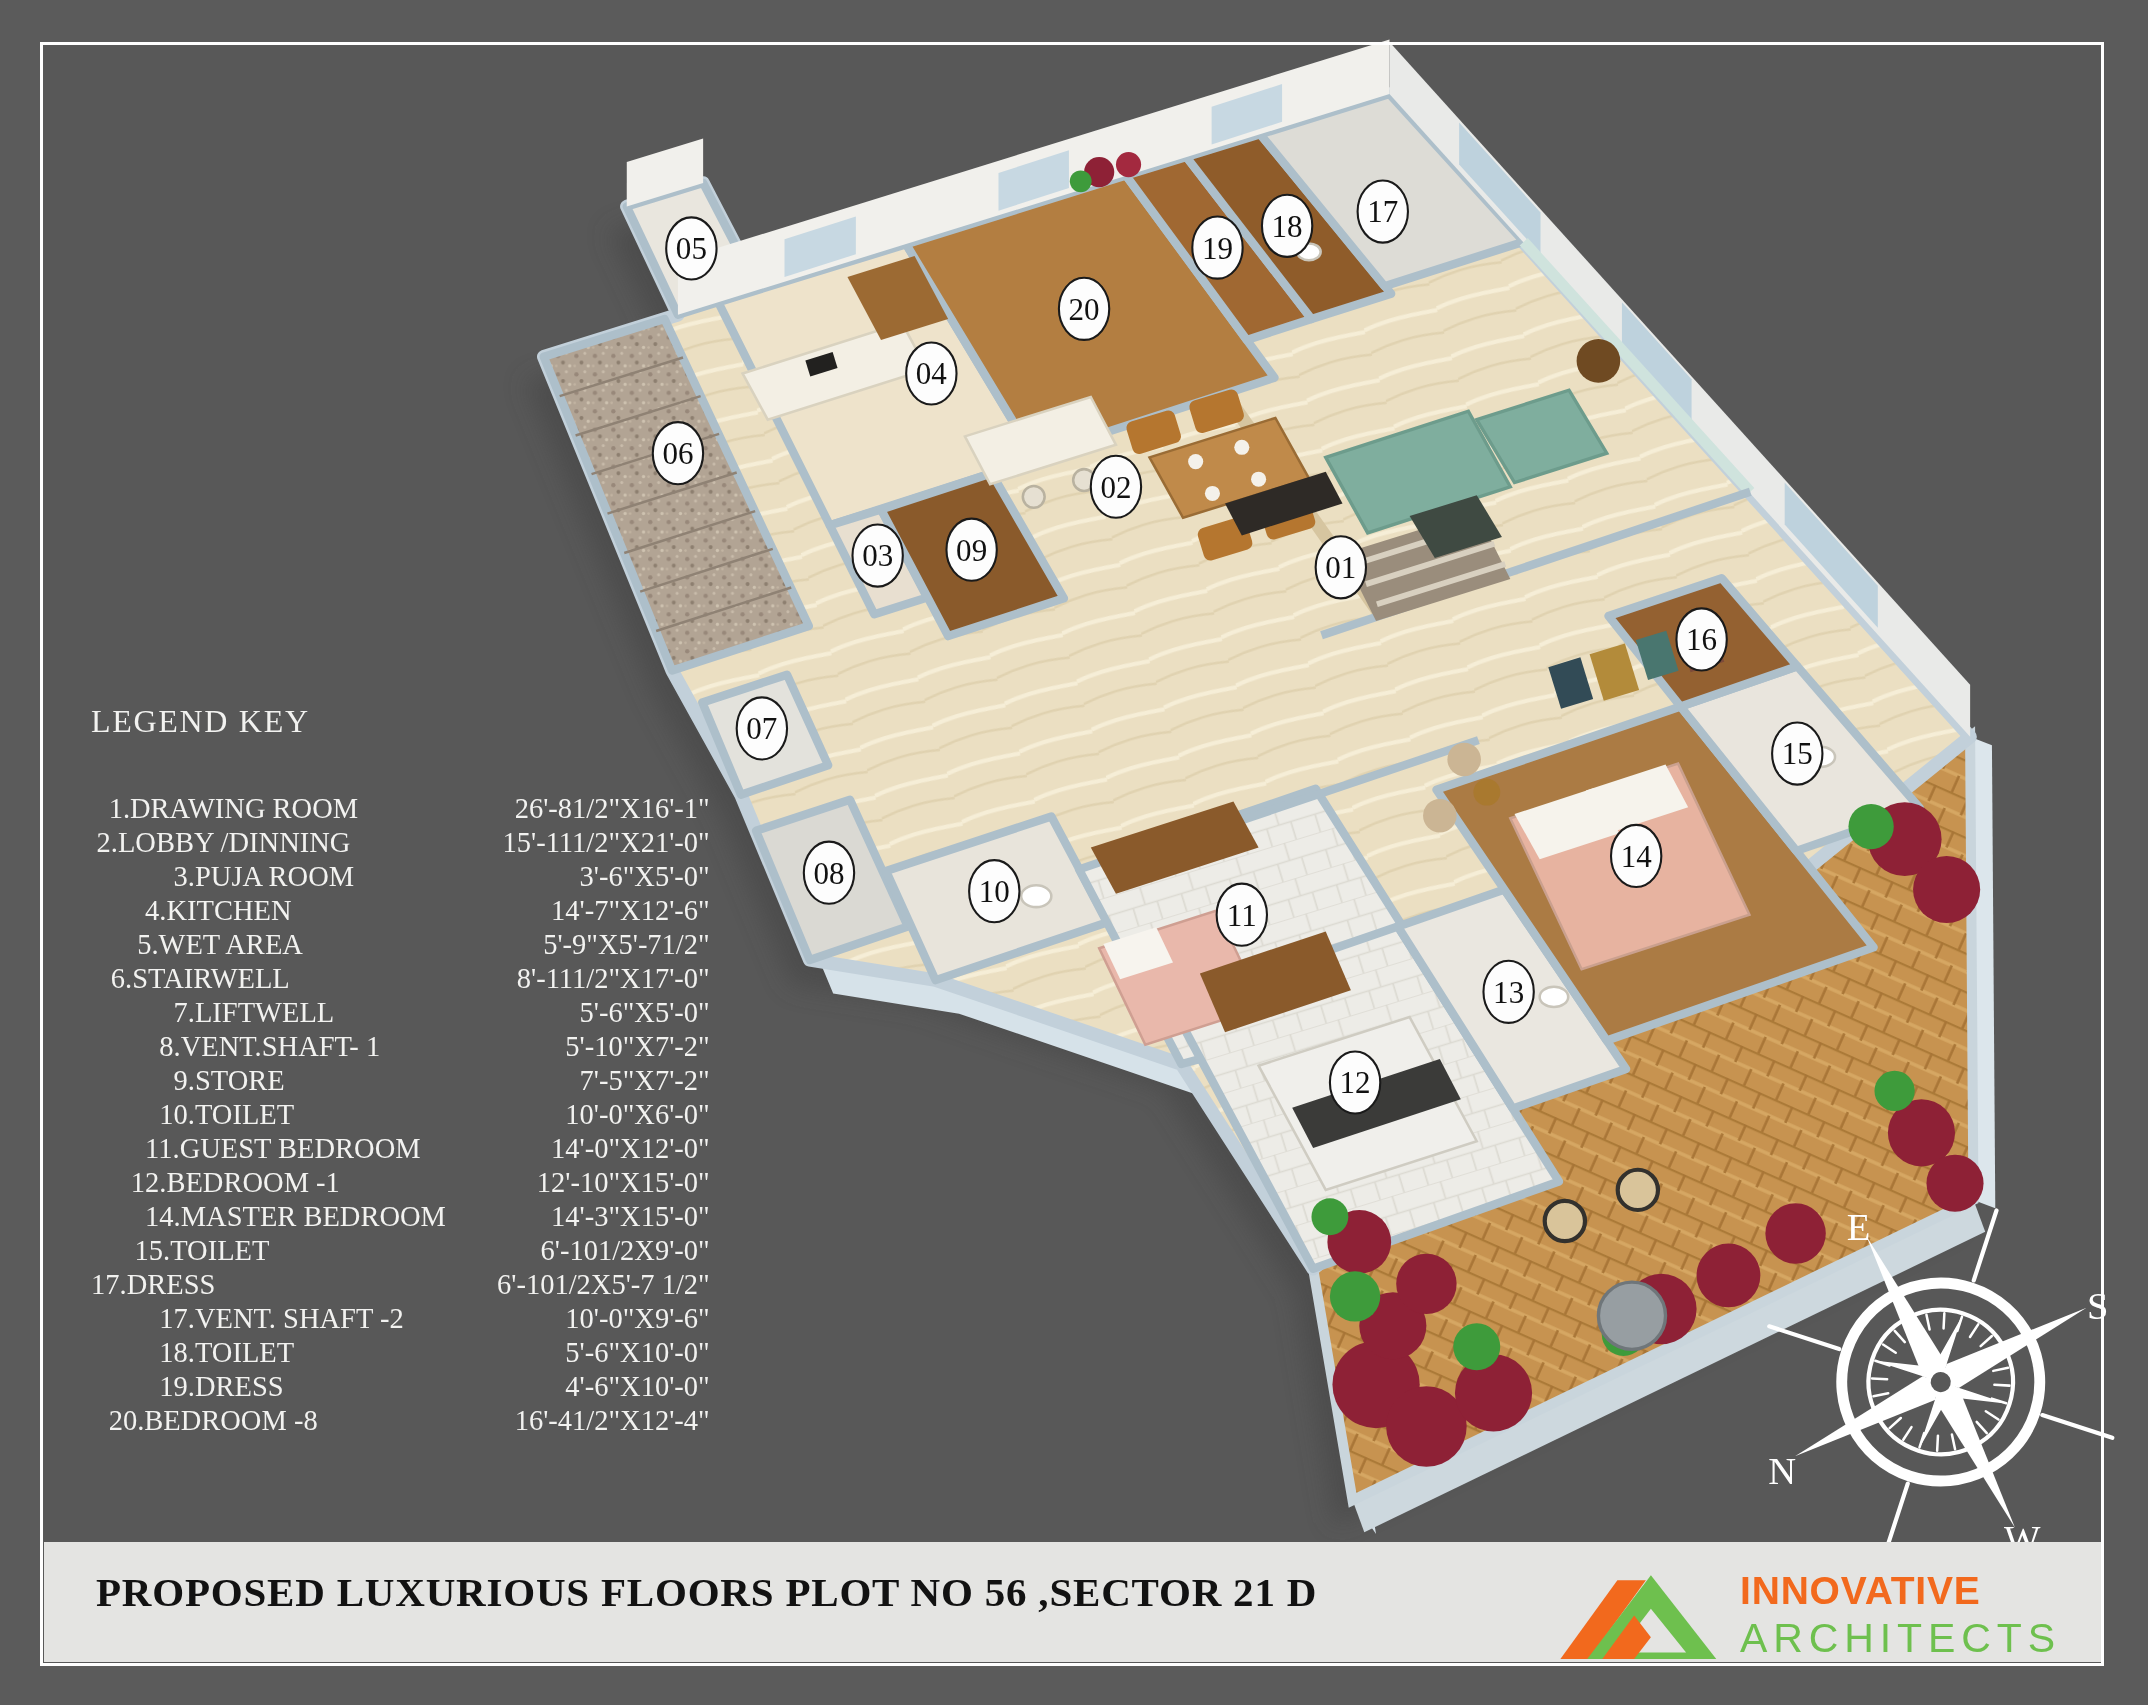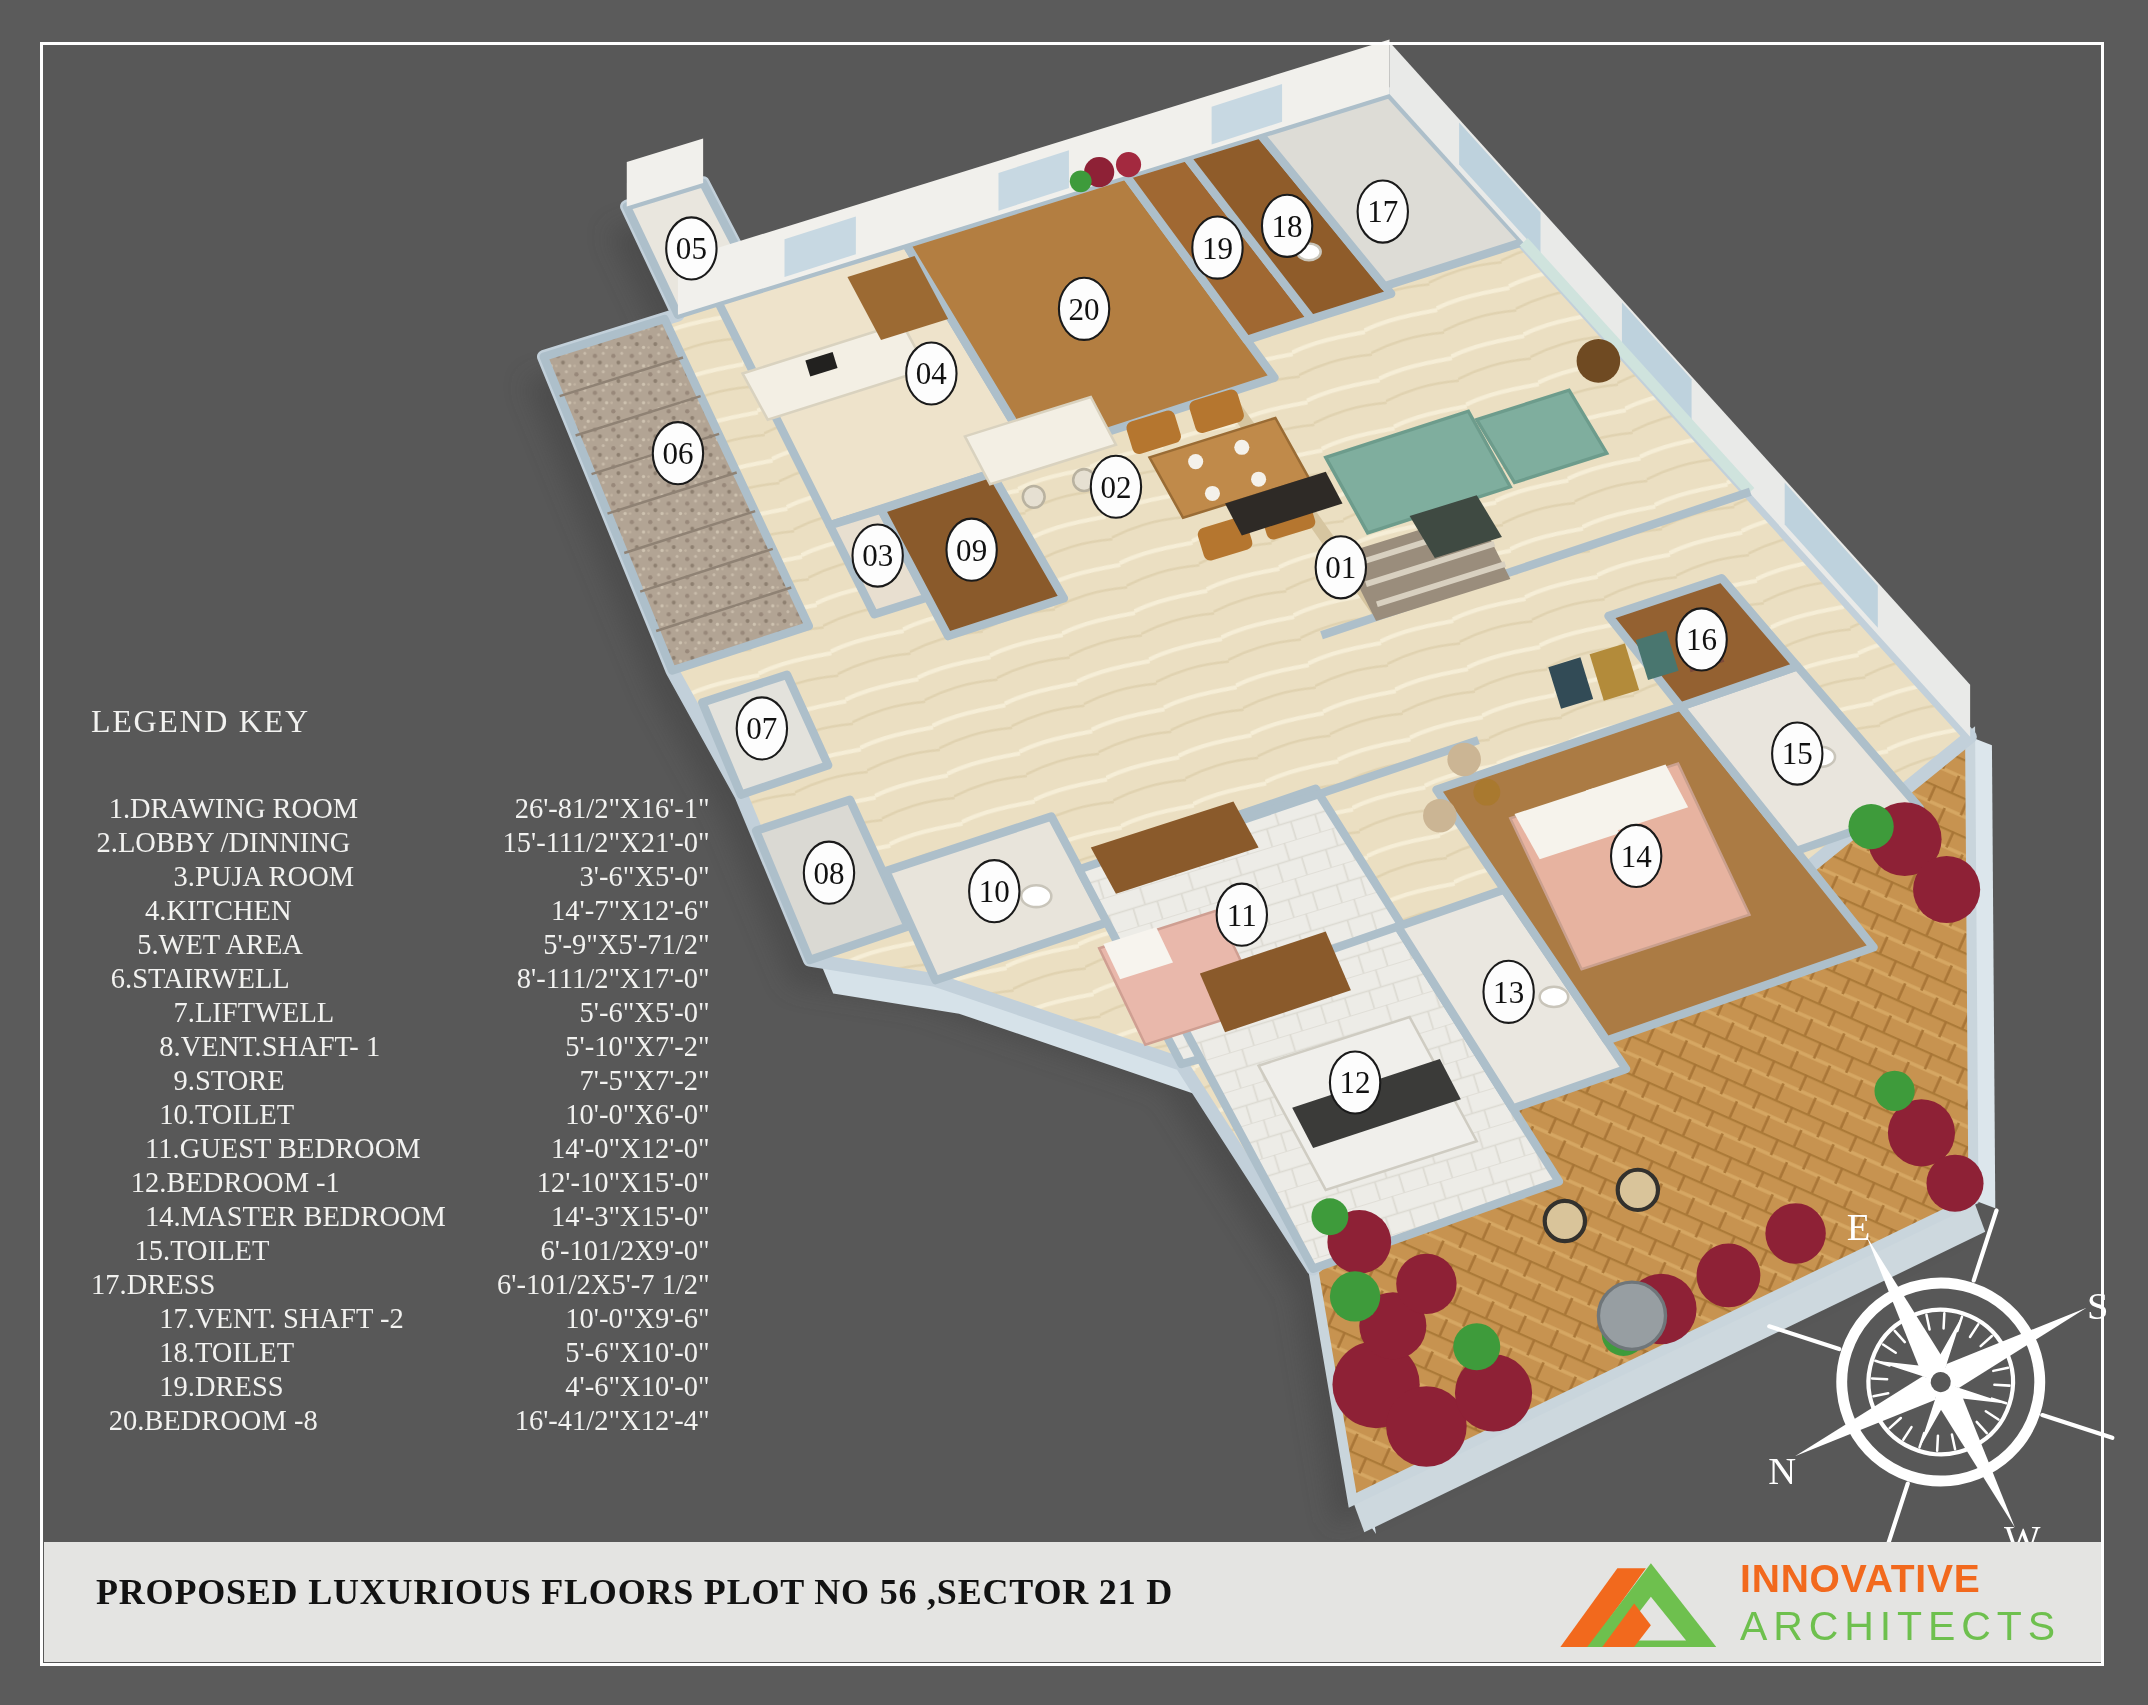--- a/index.html
+++ b/index.html
@@ -8,22 +8,22 @@
   .frame{position:absolute;left:40px;top:42px;width:2064px;height:1624px;
          border:3.4px solid #ffffff;box-sizing:border-box;pointer-events:none;z-index:40;}
   #plan-svg{position:absolute;left:0;top:0;z-index:5;}
   .legend{position:absolute;left:91px;top:703px;z-index:20;color:#f2f2f0;}
   .legend h2{font-size:32px;font-weight:normal;letter-spacing:1.7px;margin:0 0 52px 0;}
   .legend-row{display:flex;font-size:28.5px;line-height:34px;white-space:pre;justify-content:flex-end;}
   .legend-row .nm{width:406px;}
   .titlebar{position:absolute;left:44px;top:1542px;width:2059px;height:120px;
             background:#e4e4e2;z-index:30;}
   .titlebar .title{position:absolute;left:52px;top:0;height:101px;line-height:101px;
-            font-size:36px;color:#121212;font-weight:600;letter-spacing:0.8px;white-space:nowrap;}
-  .logo{position:absolute;right:42px;top:11px;display:flex;align-items:center;z-index:35;}
+            font-size:41px;color:#121212;font-weight:600;letter-spacing:0.8px;white-space:nowrap;}
+  .logo{position:absolute;right:42px;top:23px;display:flex;align-items:center;z-index:35;}
   .logo-text{margin-left:11.7px;font-family:"Liberation Sans", sans-serif;}
   .logo-text .l1{font-size:39px;font-weight:bold;letter-spacing:0.8px;}
   .logo-text .l2{font-size:41px;letter-spacing:5.9px;margin-top:1.7px;}
 </style>
 </head>
 <body>
 
 <svg id="plan-svg" width="2148" height="1706" viewBox="0 0 2560 2033">
   <defs>
     <filter id="soft" x="-20%" y="-20%" width="140%" height="140%">

